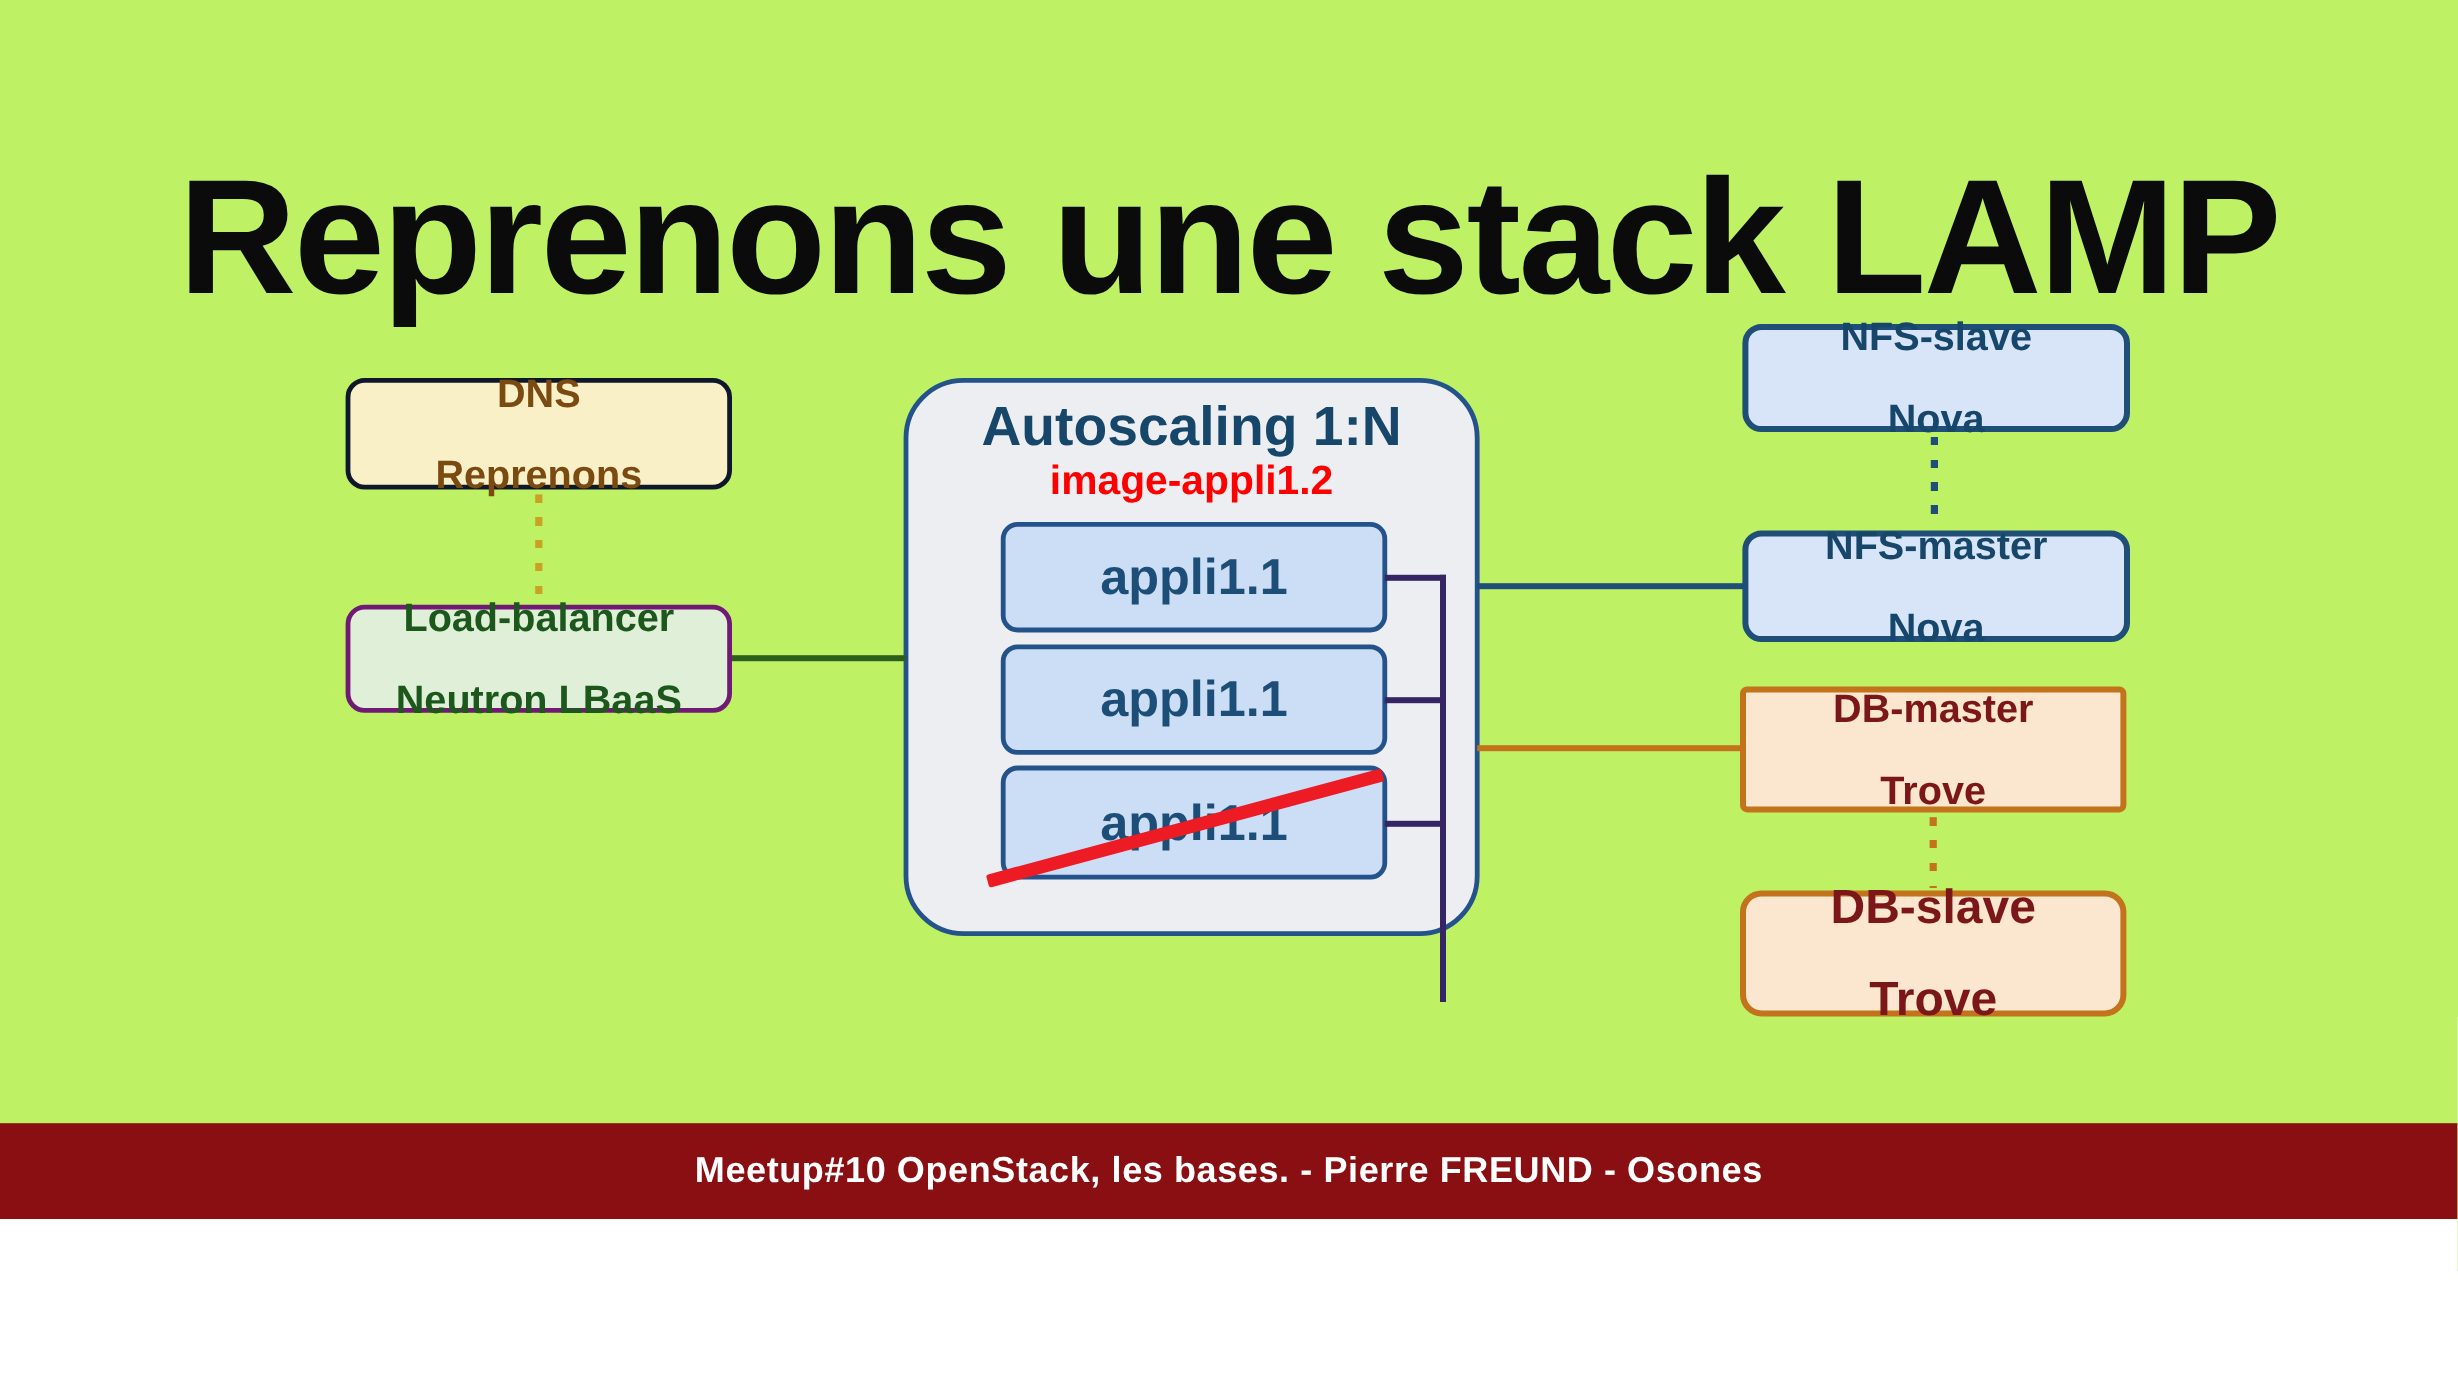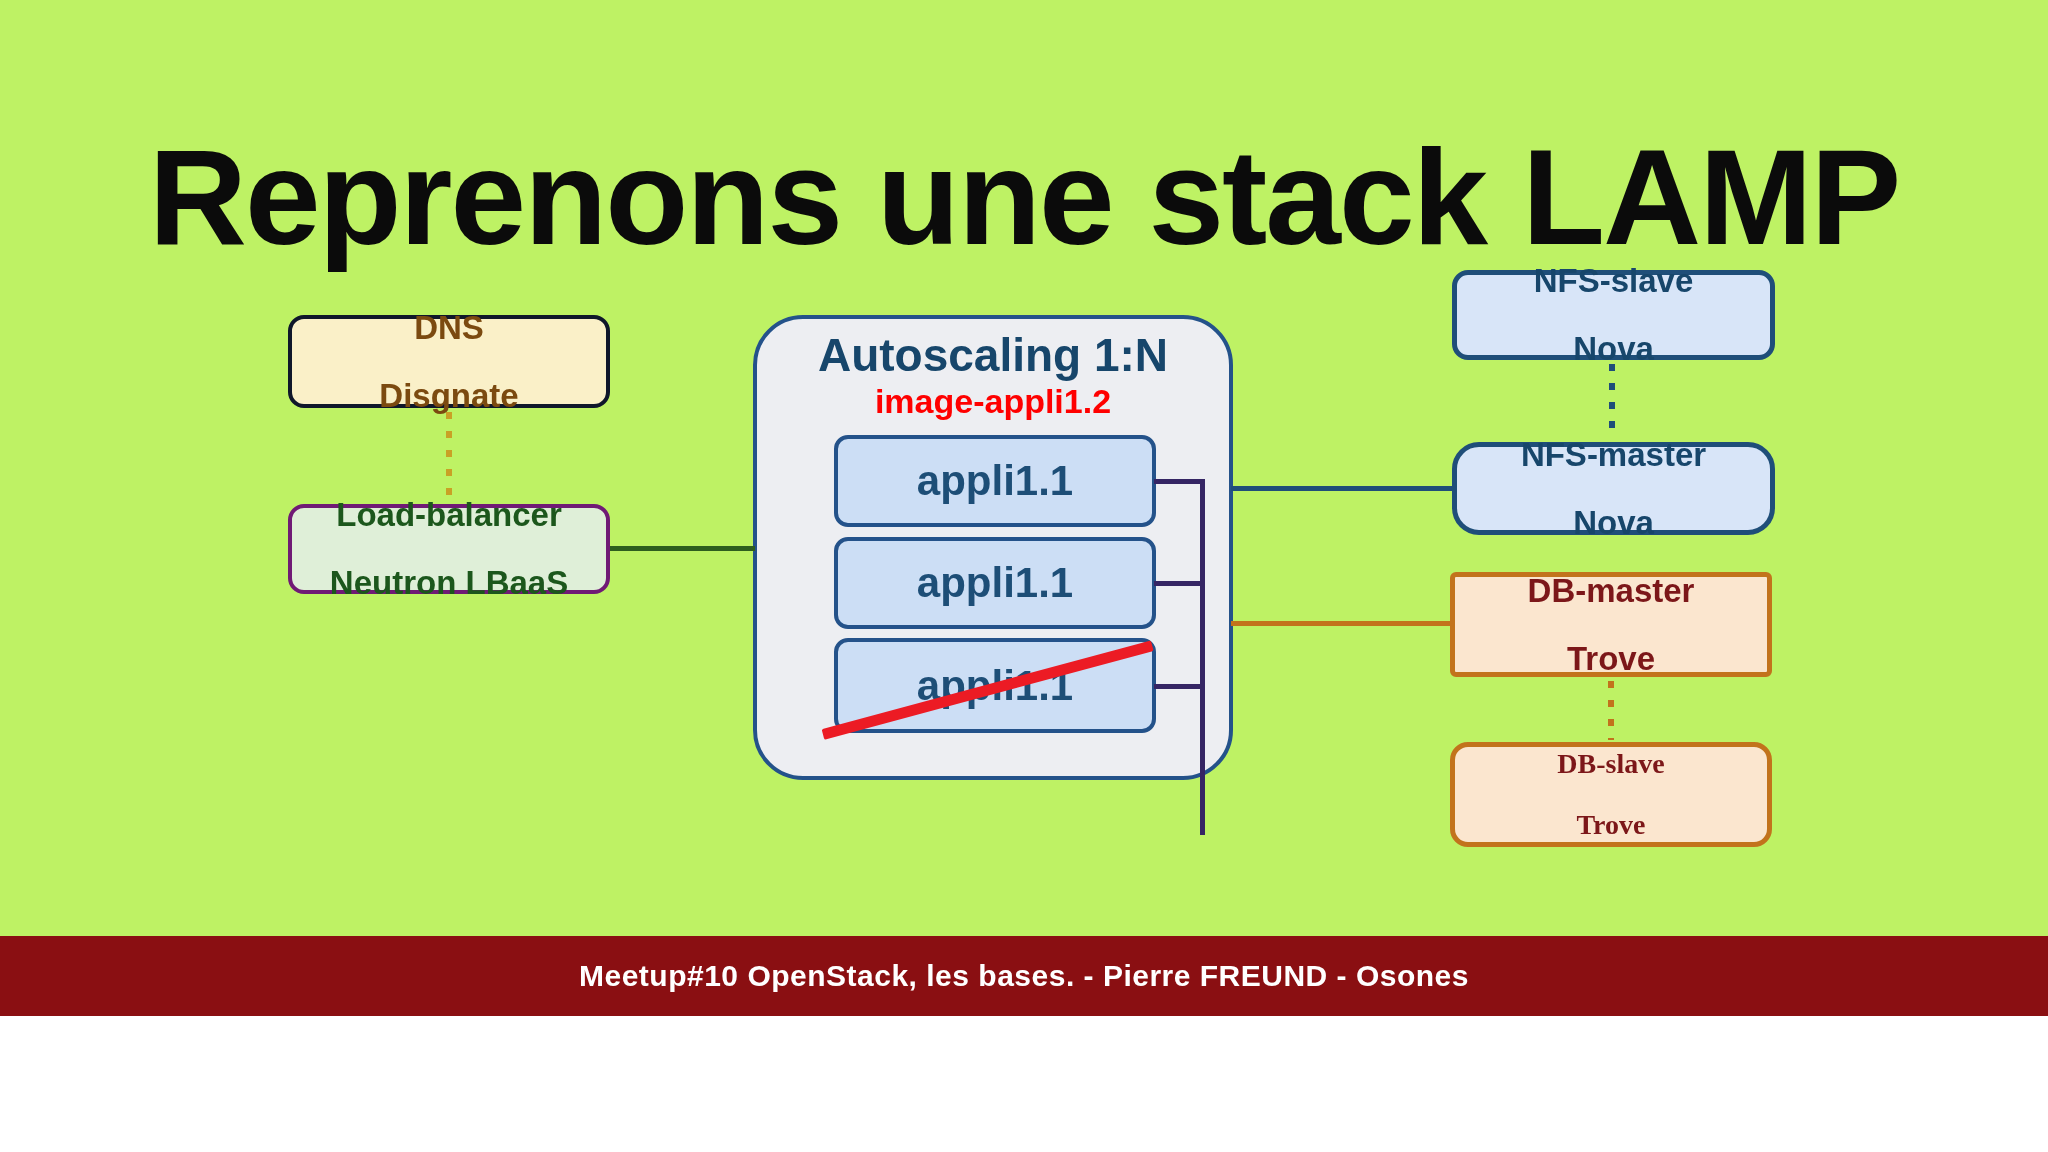--- a/index.html
+++ b/index.html
@@ -22,23 +22,23 @@
   
   #autoscaling-box{left:753px;top:315px;width:480px;height:465px;background:#edeef2;border:4px solid #24528a;border-radius:50px;}
   #autoscaling-title{position:absolute;left:753px;top:328px;width:480px;text-align:center;color:#17466b;font-size:46px;}
   #image-label{position:absolute;left:753px;top:382px;width:480px;text-align:center;color:#ff0000;font-size:34px;}
   .instance{left:834px;width:322px;background:#ccdef5;border:4px solid #24528a;border-radius:14px;color:#1d4e77;font-size:42px;}
   #instance-1{top:435px;height:92px;}
   #instance-2{top:537px;height:92px;}
   #instance-3{top:638px;height:95px;}
   
   #nfs-slave-box{left:1452px;top:270px;width:323px;height:90px;background:#d8e5f8;border:5px solid #1f4e79;border-radius:16px;color:#17466b;font-size:33px;}
-  #nfs-master-box{left:1452px;top:442px;width:323px;height:93px;background:#d8e5f8;border:5px solid #1f4e79;border-radius:27px;color:#17466b;font-size:33px;}
+  #nfs-master-box{left:1452px;top:442px;width:323px;height:93px;background:#d8e5f8;border:5px solid #1f4e79;border-radius:16px;color:#17466b;font-size:33px;}
   #db-master-box{left:1450px;top:572px;width:322px;height:105px;background:#fbe6cf;border:5px solid #c2731c;border-radius:6px;color:#7c1719;font-size:33px;}
-  #db-slave-box{left:1450px;top:742px;width:322px;height:105px;background:#fbe6cf;border:5px solid #c2731c;border-radius:18px;color:#7c1719;font-size:28px;font-family:Liberation Serif, serif;}
+  #db-slave-box{left:1450px;top:742px;width:322px;height:105px;background:#fbe6cf;border:5px solid #c2731c;border-radius:18px;color:#7c1719;font-size:40px;}
   
   #bucket-box{left:755px;top:833px;width:482px;height:109px;background:#dad5e8;border:5px solid #3a2b7a;border-radius:20px;color:#2d1f7e;font-size:36px;}
   
   .hline{position:absolute;height:5px;}
   .vline{position:absolute;width:5px;}
   #conn-lb-as{left:610px;top:546px;width:145px;background:#2e5e1e;}
   #conn-as-nfs{left:1231px;top:486px;width:223px;background:#1f4e79;}
   #conn-as-db{left:1231px;top:621px;width:221px;background:#c2731c;}
   .purple{background:#352564;}
   #stub-1{left:1154px;top:479px;width:51px;}
@@ -63,21 +63,21 @@
 </style>
 </head>
 <body>
 
 <div id="stage">
 
   <h1 id="slide-title">Reprenons une stack LAMP</h1>
 
   <div class="node" id="dns-box">
     <span>DNS</span>
-    <span>Disgnate</span>
+    <span>Reprenons</span>
   </div>
 
   <div class="dotline" id="dot-dns-lb"></div>
 
   <div class="node" id="lb-box">
     <span>Load-balancer</span>
     <span>Neutron LBaaS</span>
   </div>
 
   <div class="node" id="autoscaling-box"></div>

